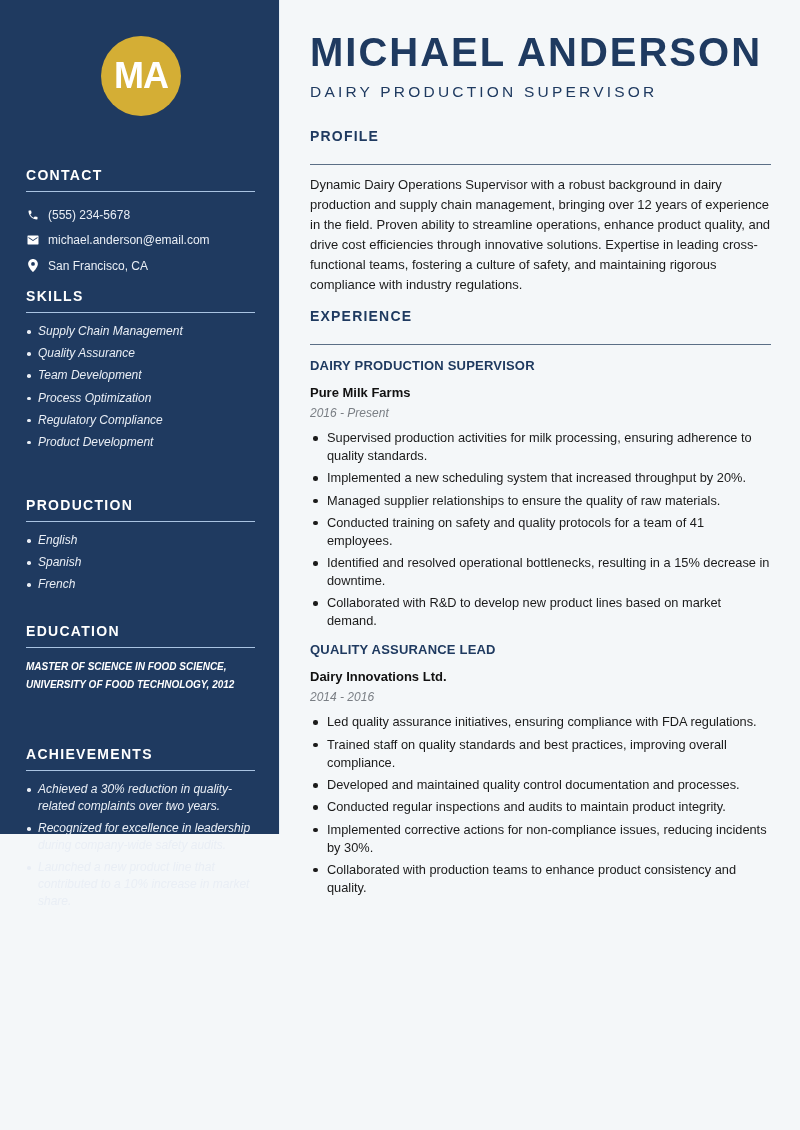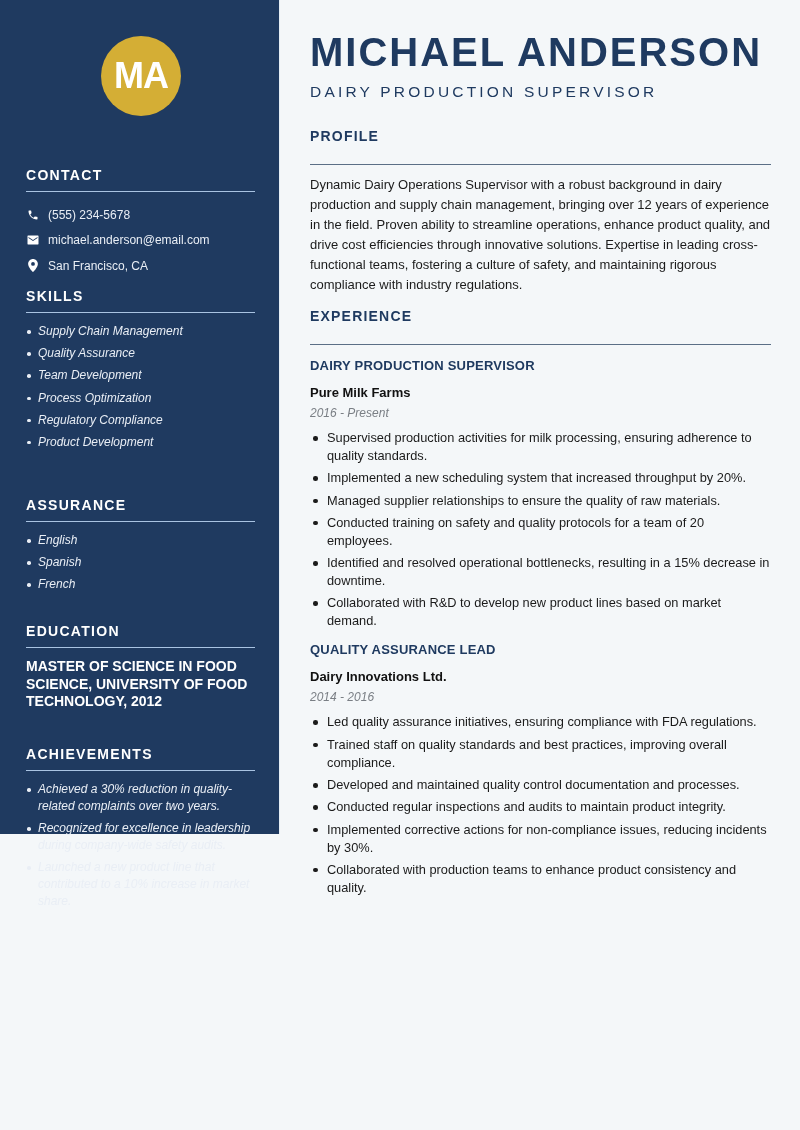--- a/index.html
+++ b/index.html
@@ -51,22 +51,23 @@
       font-size: 12px; line-height: 17px;
       color: #e9eef5;
       margin-bottom: 5.2px;
     }
     .side-list li::before {
       content: ""; position: absolute; left: 1px; top: 7px;
       width: 3.5px; height: 3.5px; border-radius: 50%;
       background: #e9eef5;
     }
     .edu {
-      font-size: 14px; font-weight: bold; line-height: 17.5px; color: #ffffff;
+      font-size: 10px; font-weight: bold; line-height: 17.5px; color: #ffffff;
       text-transform: uppercase;
+      font-style: italic;
     }
     .main {
       position: absolute; left: 310px; top: 0; width: 461px;
     }
     .name {
       position: absolute; top: 30px; left: 0;
       font-size: 40px; font-weight: bold; letter-spacing: 2px;
       color: #1f3a60; white-space: nowrap;
     }
     .title {
@@ -148,21 +149,21 @@
       <li>Supply Chain Management</li>
       <li>Quality Assurance</li>
       <li>Team Development</li>
       <li>Process Optimization</li>
       <li>Regulatory Compliance</li>
       <li>Product Development</li>
     </ul>
   </section>
 
   <section class="side-section" style="top:497px;">
-    <h2 class="side-h">ASSURANCE</h2>
+    <h2 class="side-h">PRODUCTION</h2>
     <ul class="side-list">
       <li>English</li>
       <li>Spanish</li>
       <li>French</li>
     </ul>
   </section>
 
   <section class="side-section" style="top:623px;">
     <h2 class="side-h">EDUCATION</h2>
     <p class="edu">MASTER OF SCIENCE IN FOOD SCIENCE, UNIVERSITY OF FOOD TECHNOLOGY, 2012</p>
@@ -191,21 +192,21 @@
     <h2 class="sec-h">EXPERIENCE</h2>
 
     <div style="margin-top:13px;">
       <div class="job-title">DAIRY PRODUCTION SUPERVISOR</div>
       <div class="job-company">Pure Milk Farms</div>
       <div class="job-dates">2016 - Present</div>
       <ul class="job-list">
         <li>Supervised production activities for milk processing, ensuring adherence to quality standards.</li>
         <li>Implemented a new scheduling system that increased throughput by 20%.</li>
         <li>Managed supplier relationships to ensure the quality of raw materials.</li>
-        <li>Conducted training on safety and quality protocols for a team of 20 employees.</li>
+        <li>Conducted training on safety and quality protocols for a team of 41 employees.</li>
         <li>Identified and resolved operational bottlenecks, resulting in a 15% decrease in downtime.</li>
         <li>Collaborated with R&amp;D to develop new product lines based on market demand.</li>
       </ul>
     </div>
 
     <div style="margin-top:12px;">
       <div class="job-title">QUALITY ASSURANCE LEAD</div>
       <div class="job-company">Dairy Innovations Ltd.</div>
       <div class="job-dates">2014 - 2016</div>
       <ul class="job-list">

